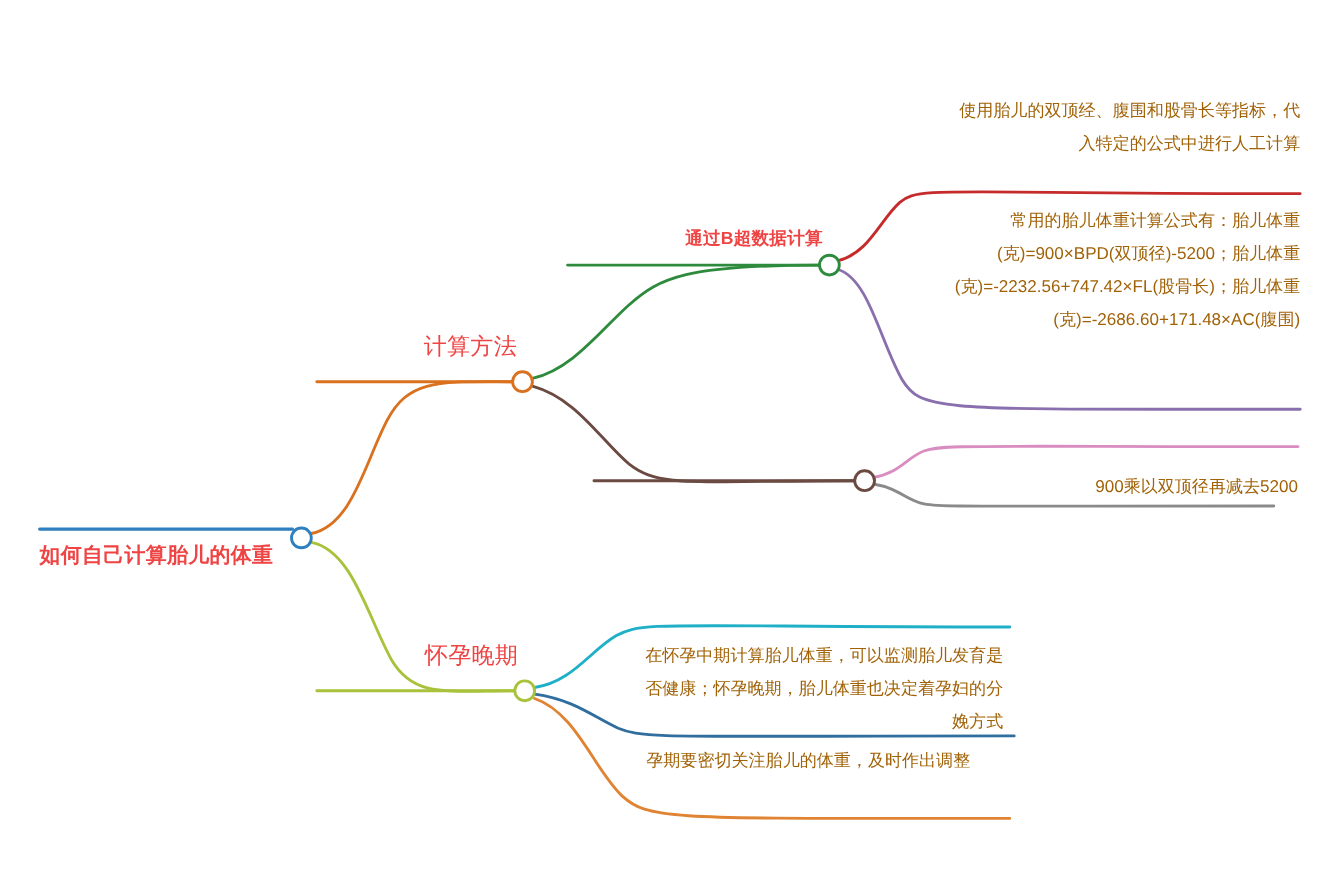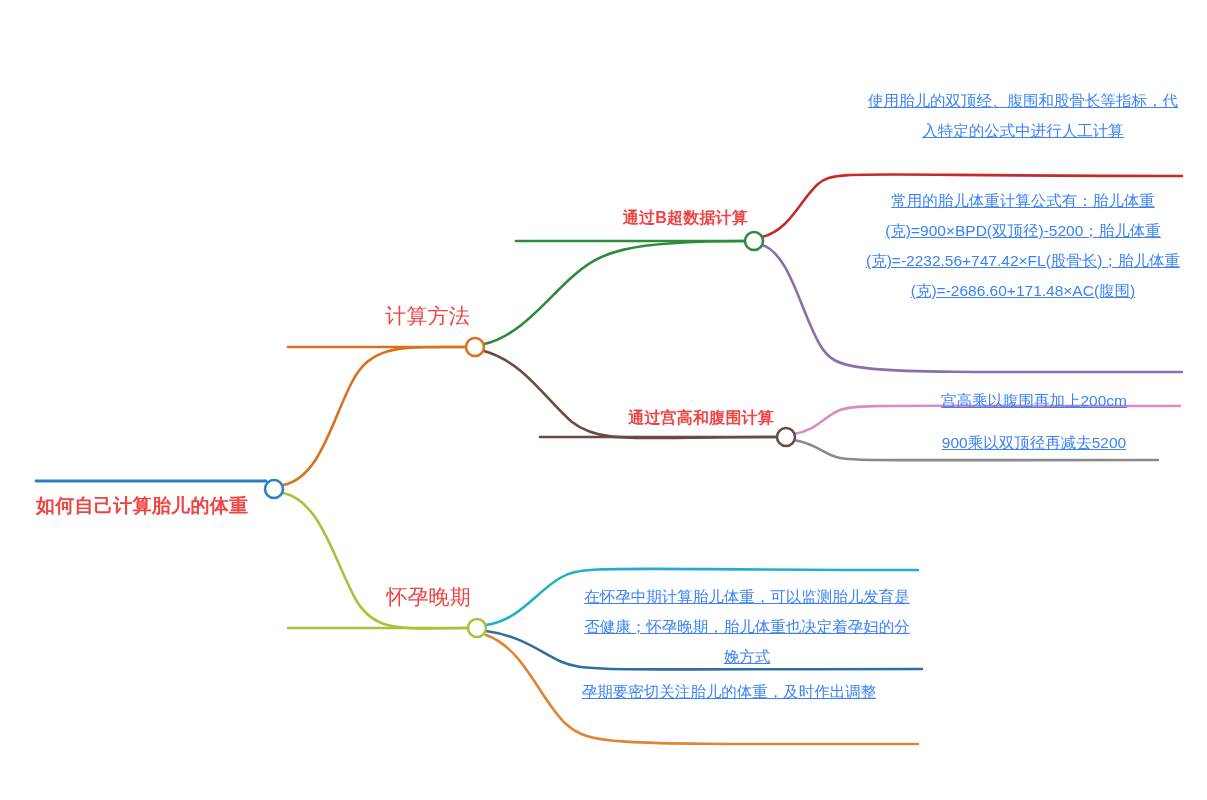--- a/index.html
+++ b/index.html
@@ -82,32 +82,31 @@
     padding-right: 6px;
     letter-spacing: 0.2px;
   }
   #n-bchao { left: 504px; top: 205px; }
   #n-gonggao { left: 530px; top: 405px; }
 
   
   .leaf .node-text {
     font-size: 15.5px;
     line-height: 30px;
-    color: #3b82f6;
+    color: #a16207;
     padding-bottom: 2px;
-    text-align: center;
-    text-decoration: underline;
+    text-align: right;
   }
   #l-b1 { left: 864px; top: 86px;  width: 318px; }
   #l-b2 { left: 864px; top: 186px; width: 318px; }
   #l-g1 { left: 888px; top: 386px; width: 292px; }
   #l-g2 { left: 888px; top: 428px; width: 292px; }
   #l-n1 { left: 582px; top: 482px; width: 330px; }
   #l-n2 { left: 582px; top: 582px; width: 330px; }
-  #l-n3 { left: 564px; top: 677px; width: 330px; }
+  #l-n3 { left: 552px; top: 677px; width: 330px; }
 </style>
 </head>
 <body>
 
 <div id="canvas">
 
   <svg class="mm-svg" viewBox="0 0 1207 800" xmlns="http://www.w3.org/2000/svg">
     <g fill="none" stroke-linecap="round" stroke-width="2.6">
 
       <path d="M36,481 L266,481" stroke="#2f7fbf" stroke-width="2.8"></path>
@@ -157,35 +156,29 @@
   </div>
 
   <div class="node lvl1" id="n-notes">
     <div class="node-text">怀孕晚期</div>
   </div>
 
   <div class="node lvl2" id="n-bchao">
     <div class="node-text">通过B超数据计算</div>
   </div>
 
-  <div class="node lvl2" id="n-gonggao">
-    <div class="node-text">通过宫高和腹围计算</div>
-  </div>
 
   <div class="node leaf" id="l-b1">
     <div class="node-text">使用胎儿的双顶经、腹围和股骨长等指标，代入特定的公式中进行人工计算</div>
   </div>
 
   <div class="node leaf" id="l-b2">
     <div class="node-text">常用的胎儿体重计算公式有：胎儿体重(克)=900×BPD(双顶径)-5200；胎儿体重(克)=-2232.56+747.42×FL(股骨长)；胎儿体重(克)=-2686.60+171.48×AC(腹围)</div>
   </div>
 
-  <div class="node leaf" id="l-g1">
-    <div class="node-text">宫高乘以腹围再加上200cm</div>
-  </div>
 
   <div class="node leaf" id="l-g2">
     <div class="node-text">900乘以双顶径再减去5200</div>
   </div>
 
 
   <div class="node leaf" id="l-n2">
     <div class="node-text">在怀孕中期计算胎儿体重，可以监测胎儿发育是否健康；怀孕晚期，胎儿体重也决定着孕妇的分娩方式</div>
   </div>
 

